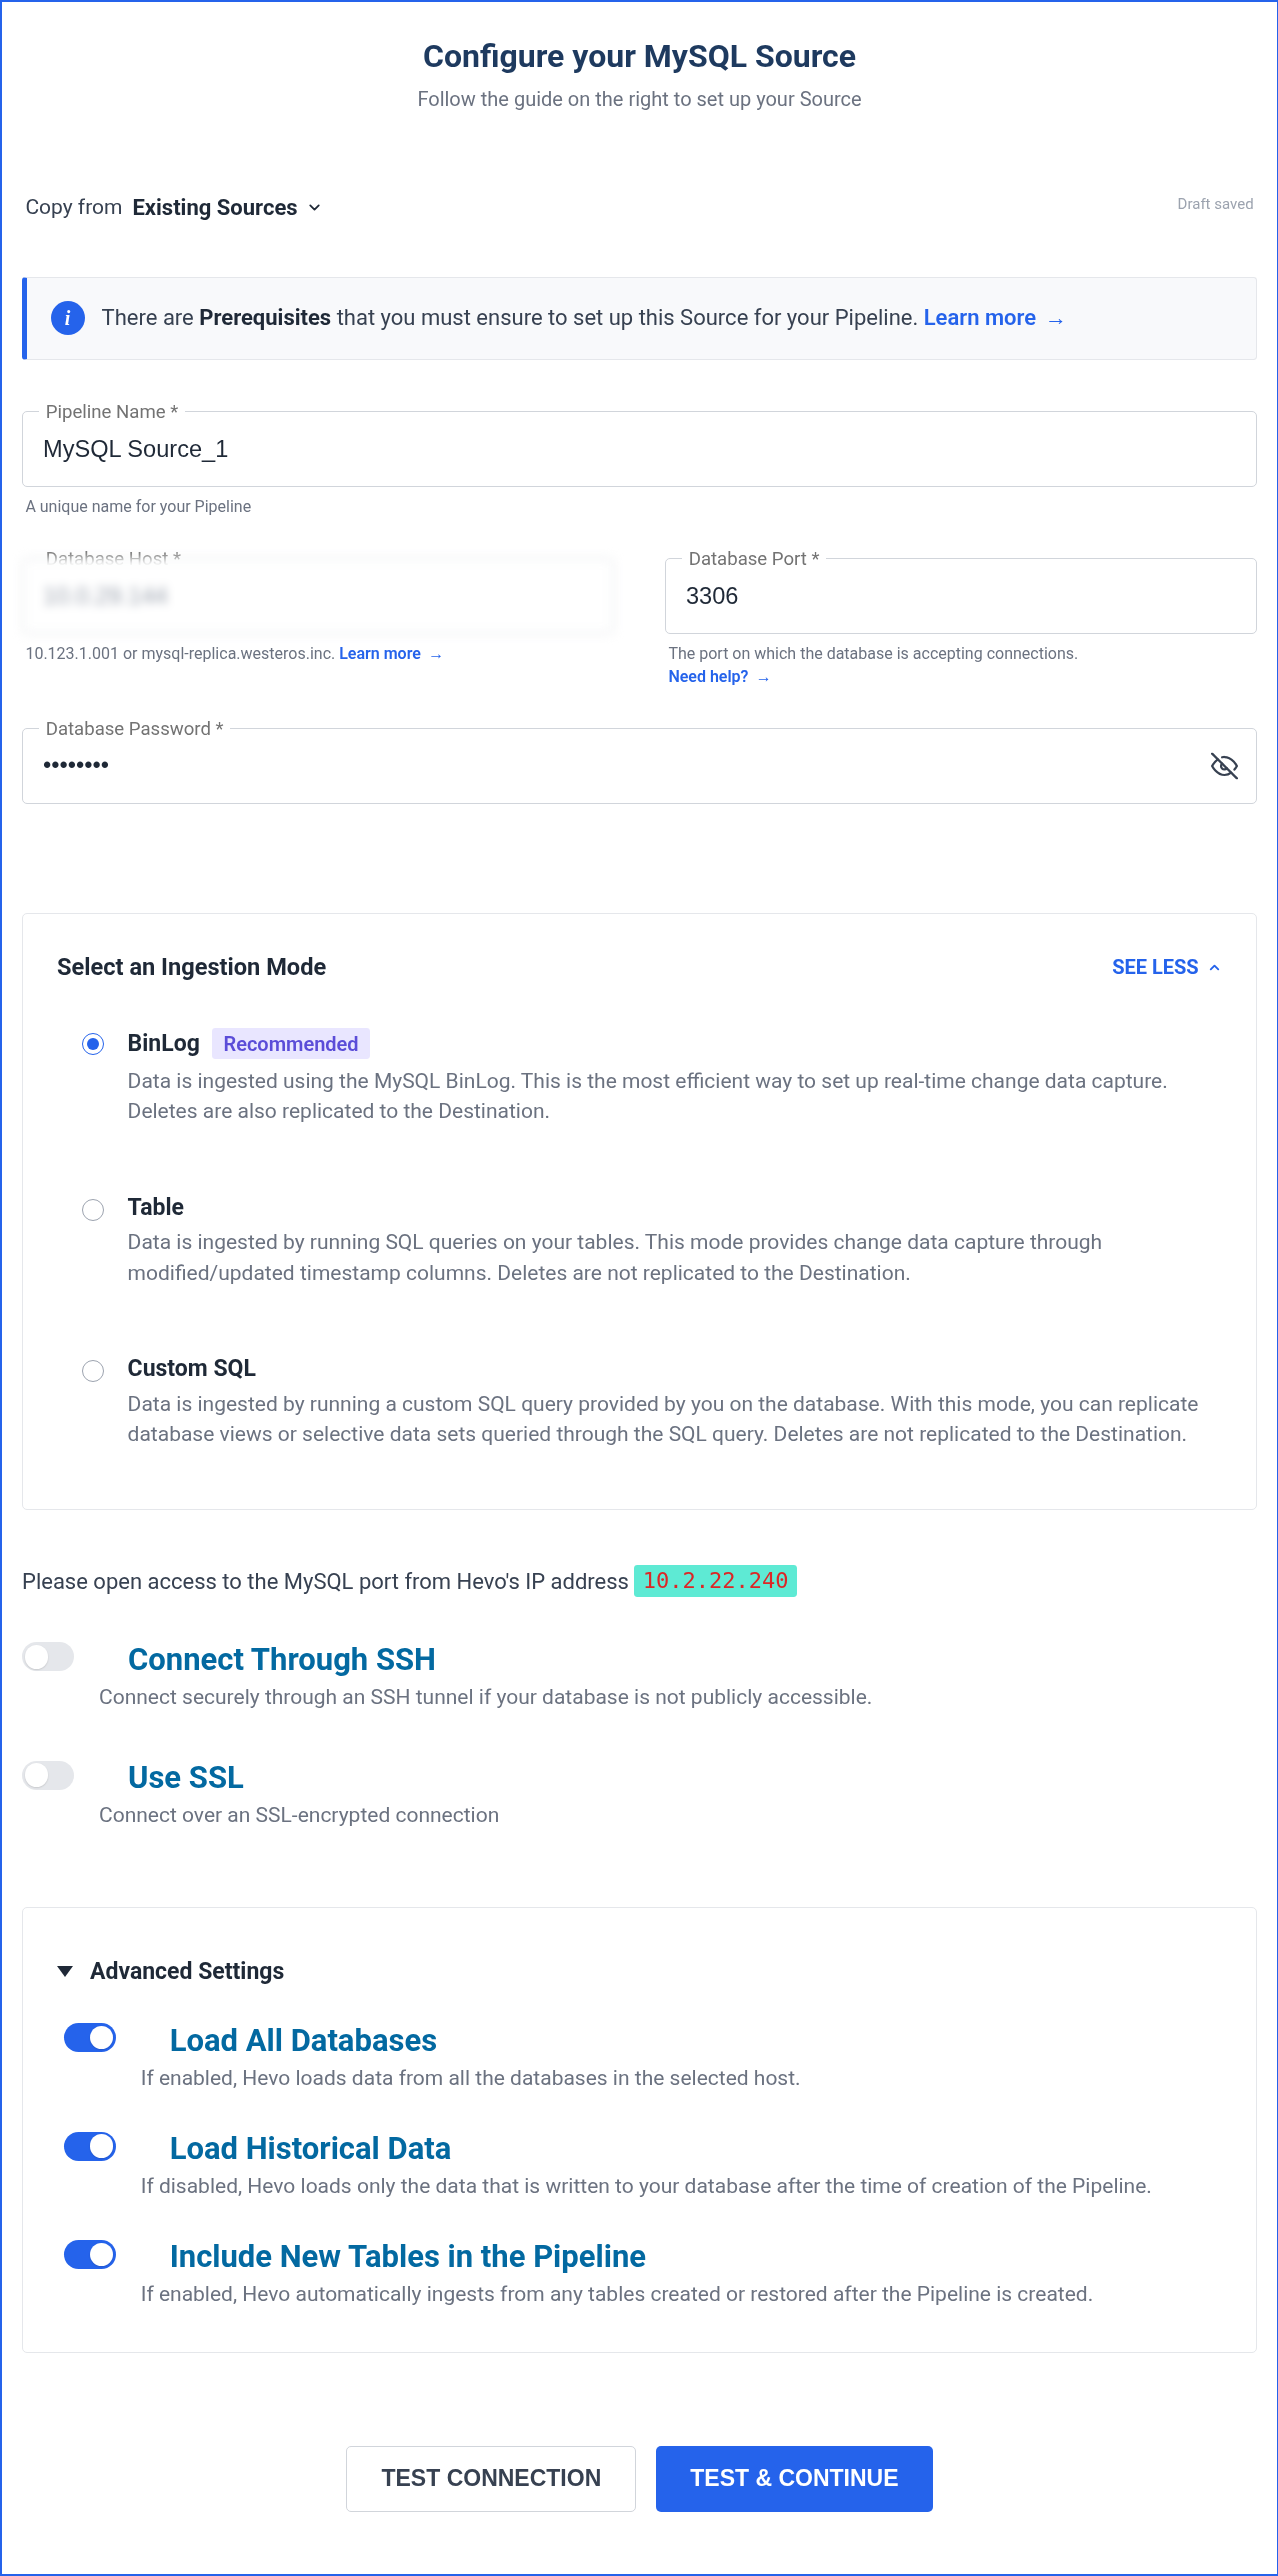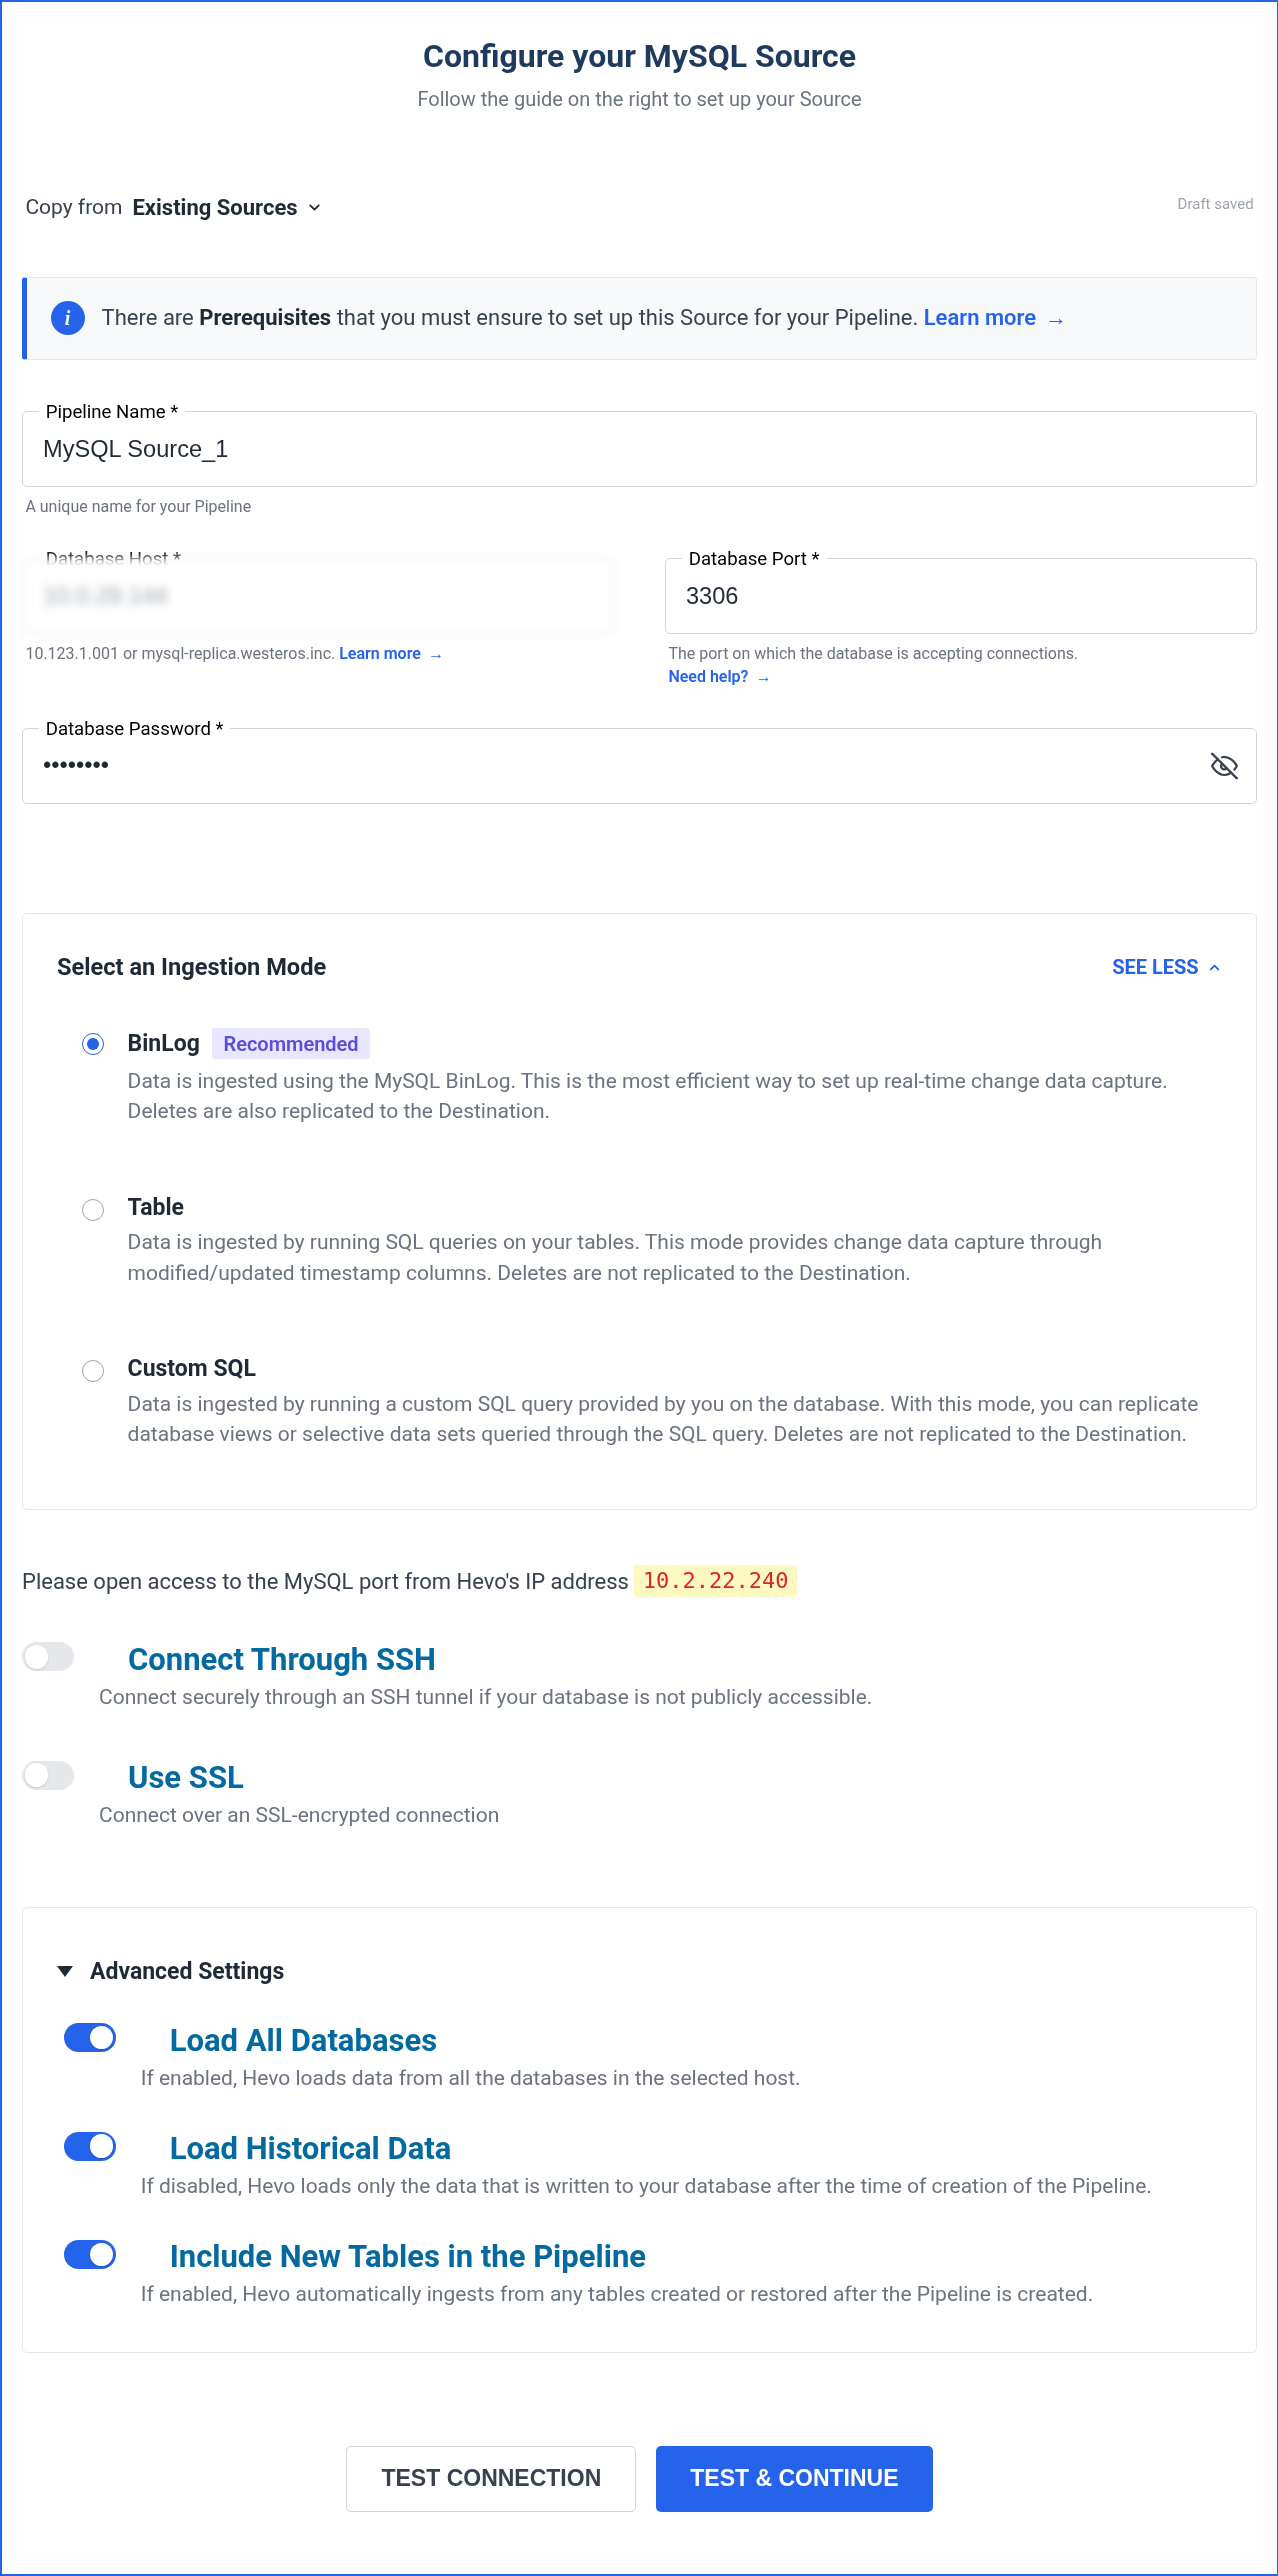--- a/index.html
+++ b/index.html
@@ -62,21 +62,21 @@
 .info-text { font-size: 22px; color: #374151; }
 .info-text b { color: #1f2937; }
 .link-blue { color: #2563eb; font-weight: 600; cursor: pointer; }
 .link-arrow { margin-left: 3.4px; }
 
 .form-grid { margin-top: 51px; }
 .field-wrap { position: relative; margin-bottom: 8.4px; }
 .field-label {
   position: absolute; top: -10px; left: 17px;
   background: #fff; padding: 0 6.7px;
-  font-size: 18.6px; color: #000000;
+  font-size: 18.6px; color: #737373;
 }
 .field-input {
   width: 100%; border: 0.8px solid #d1d5db; border-radius: 5px;
   padding: 23.6px 20px; font-size: 23.6px; color: #1f2937;
   outline: none;
 }
 .field-help { font-size: 16px; color: #6b7280; margin-top: 10px; margin-left: 3.4px; }
 .field-help .link-blue { font-weight: 600; }
 .row-2 { display: flex; gap: 51px; margin-top: 42px; }
 .row-2 > div { flex: 1; }
@@ -107,21 +107,21 @@
 .rec-badge {
   background: #e9e6ff; color: #5b4dd8;
   font-size: 20px; font-weight: 600;
   padding: 3.4px 11.8px; border-radius: 3.4px;
 }
 .option-desc { font-size: 21px; color: #6b7280; margin-top: 6.7px; line-height: 1.45; }
 
 .ip-note { font-size: 22px; color: #374151; margin-top: 59px; }
 .ip-code {
   font-family: "SFMono-Regular", Consolas, monospace;
-  background: #fef9c3; color: #dc2626;
+  background: #5eead4; color: #dc2626;
   padding: 3.4px 8.4px; border-radius: 3.4px;
 }
 
 .toggle-row { display: flex; gap: 25px; margin-top: 47px; align-items: flex-start; }
 .toggle {
   width: 52px; height: 29px; border-radius: 843px;
   background: #e5e7eb; position: relative; flex-shrink: 0;
   cursor: pointer; margin-top: 1.7px;
 }
 .toggle::after {

